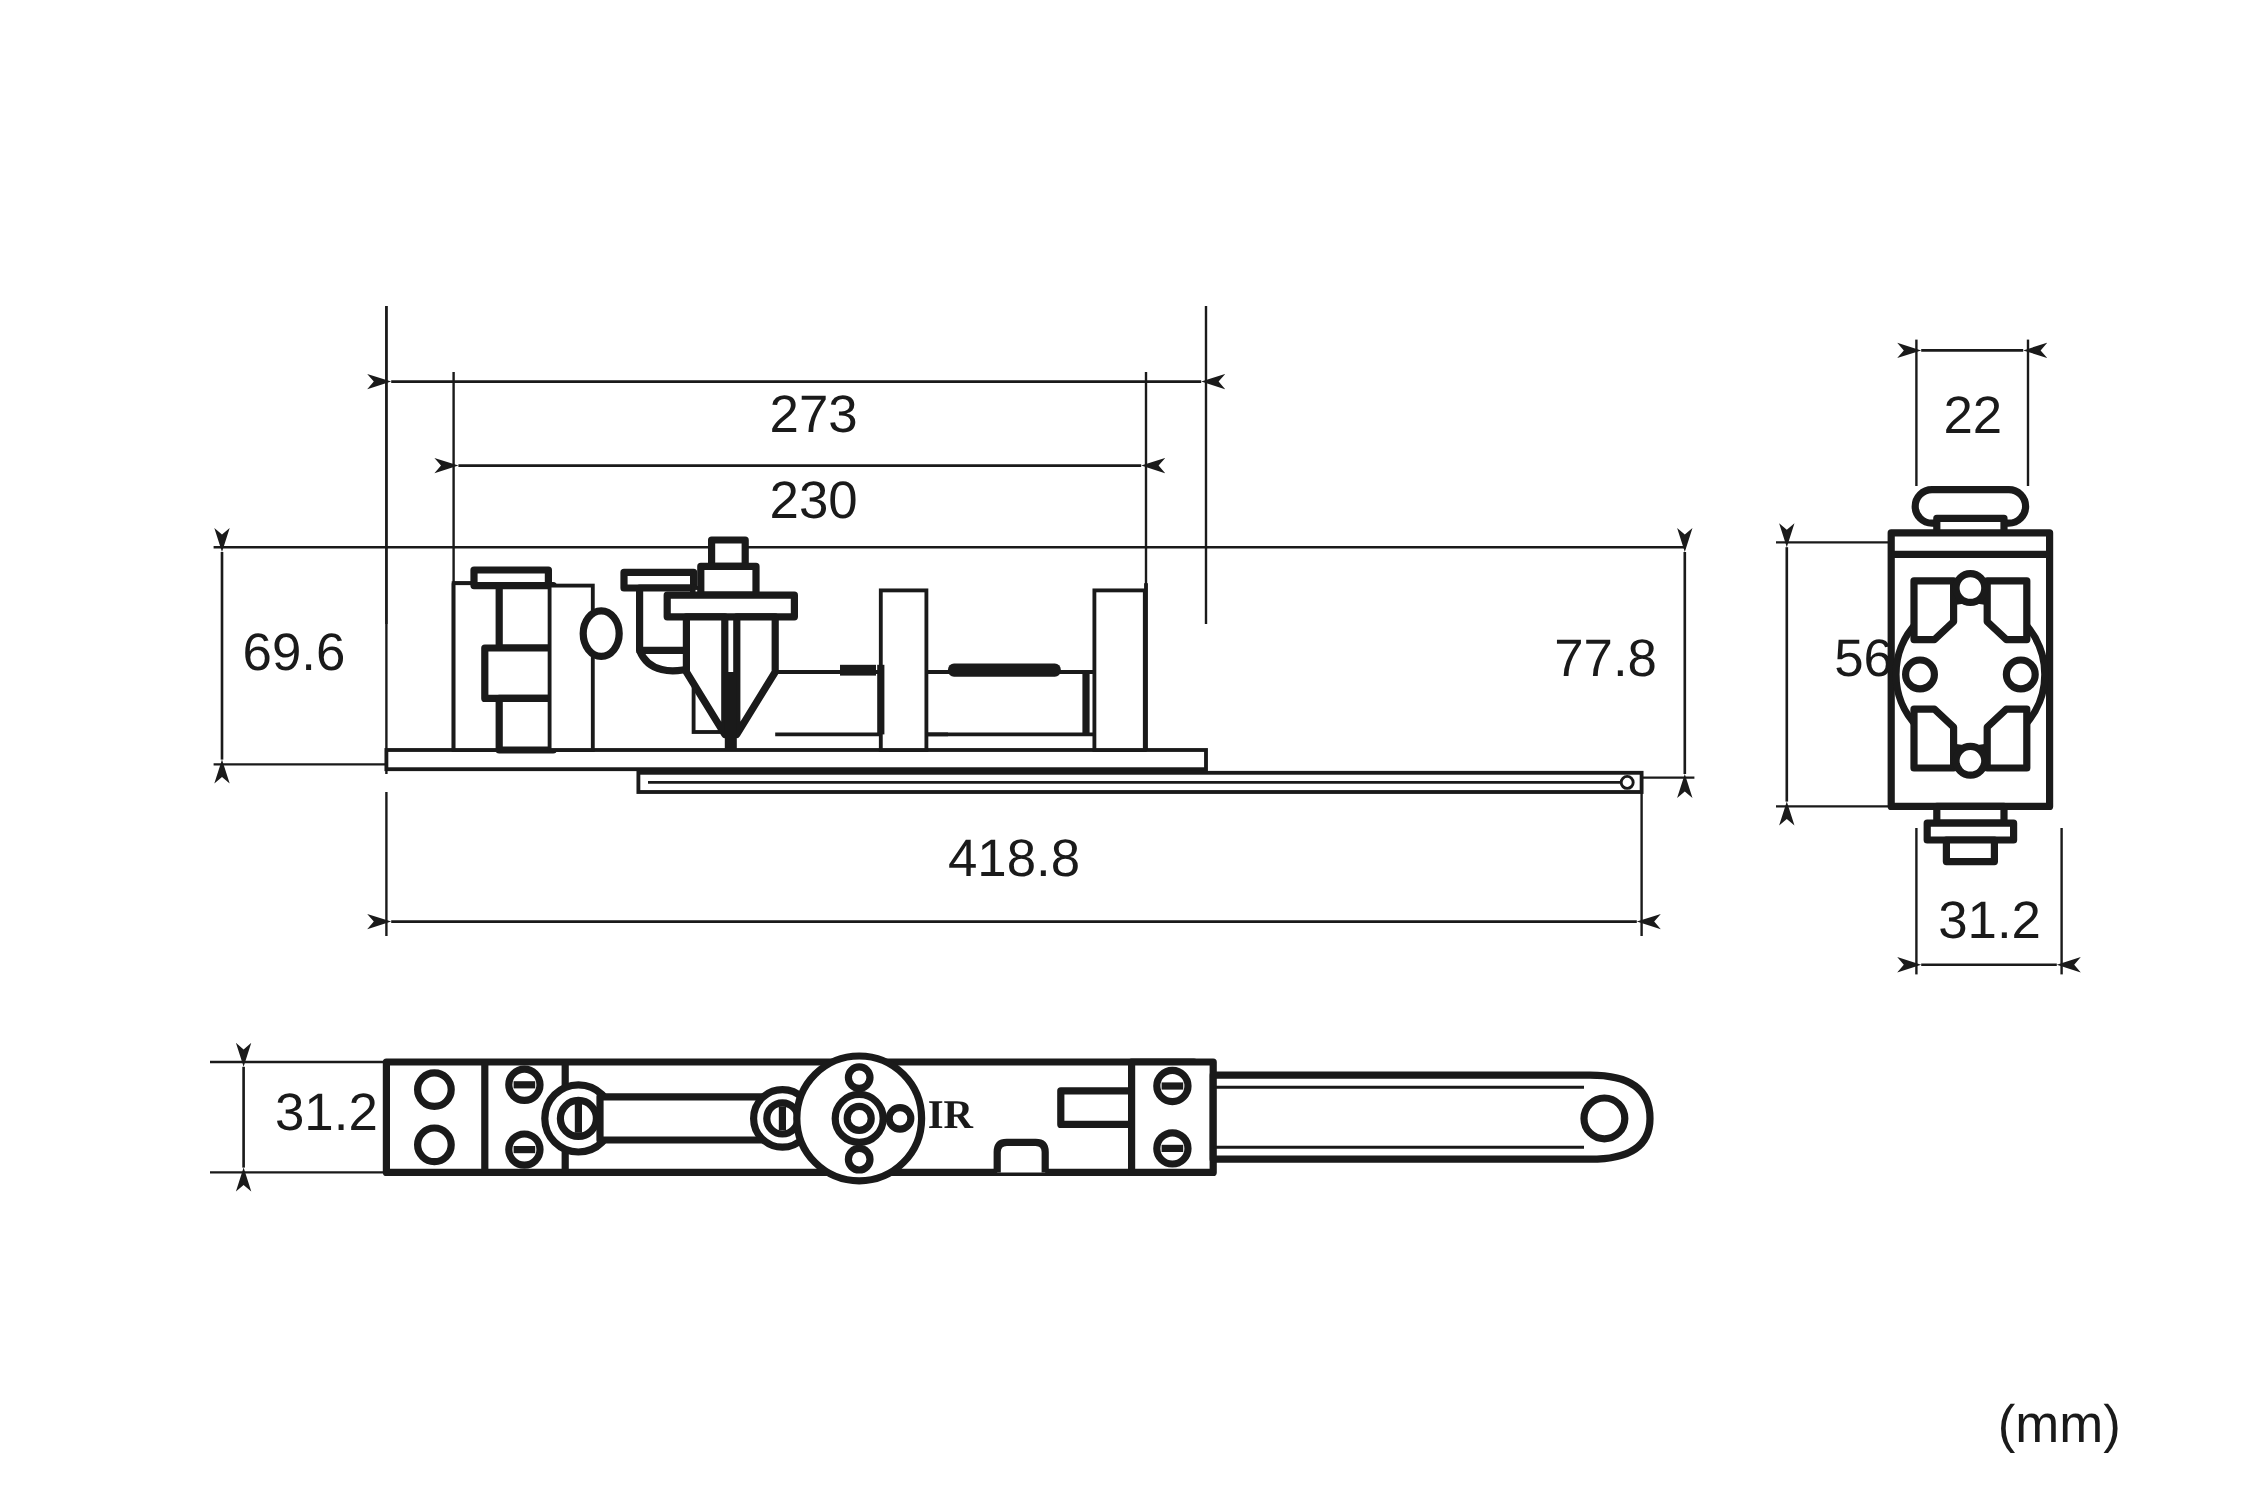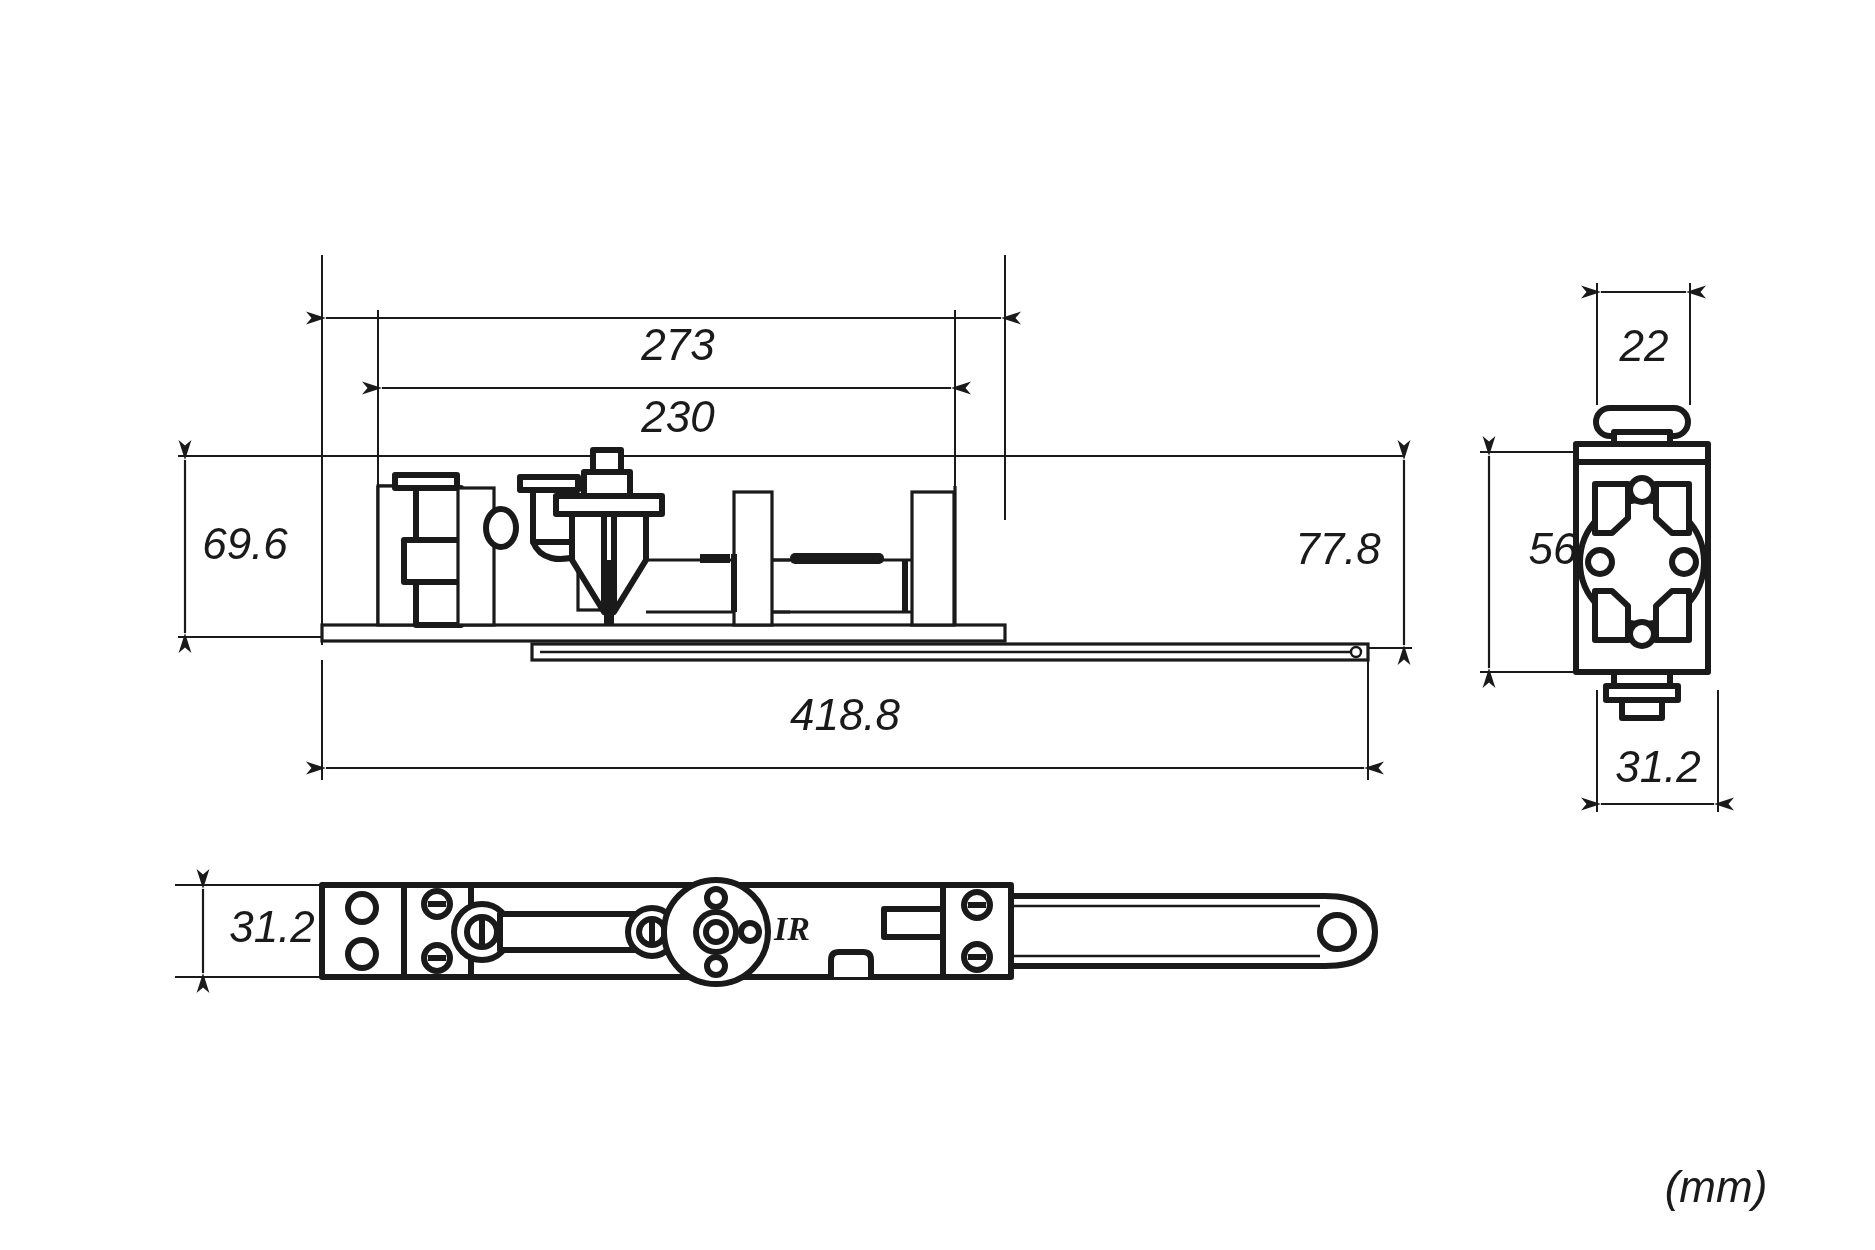--- a/index.html
+++ b/index.html
@@ -15,21 +15,20 @@
     color: #1a1a1a;
     overflow: hidden;
     position: relative;
   }
   #drawing-root {
     position: absolute;
     left: 0;
     top: 0;
     width: 1581px;
     height: 1250px;
-    font-style: italic;
   }
   svg#drawing-svg {
     display: block;
     width: 1875px;
     height: 1250px;
   }
   .dimtext {
     font-family: "Liberation Sans", sans-serif;
     font-size: 44px;
     fill: #1a1a1a;

